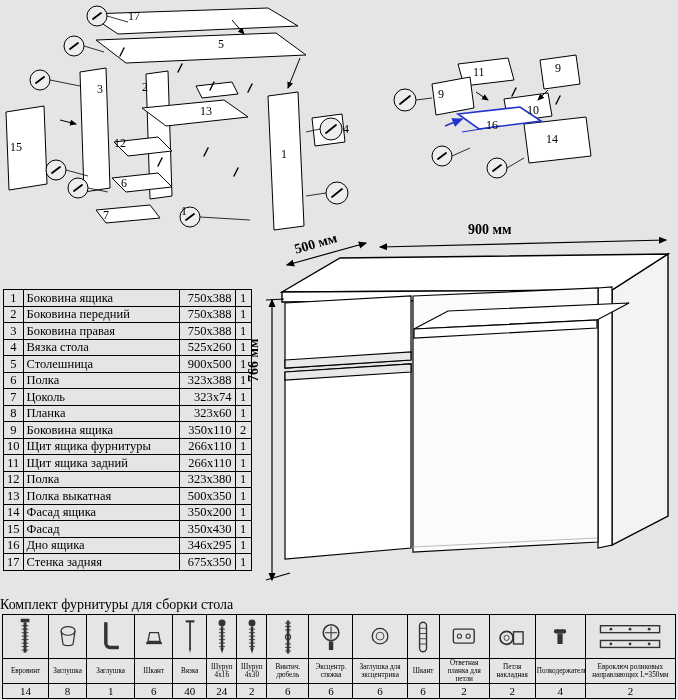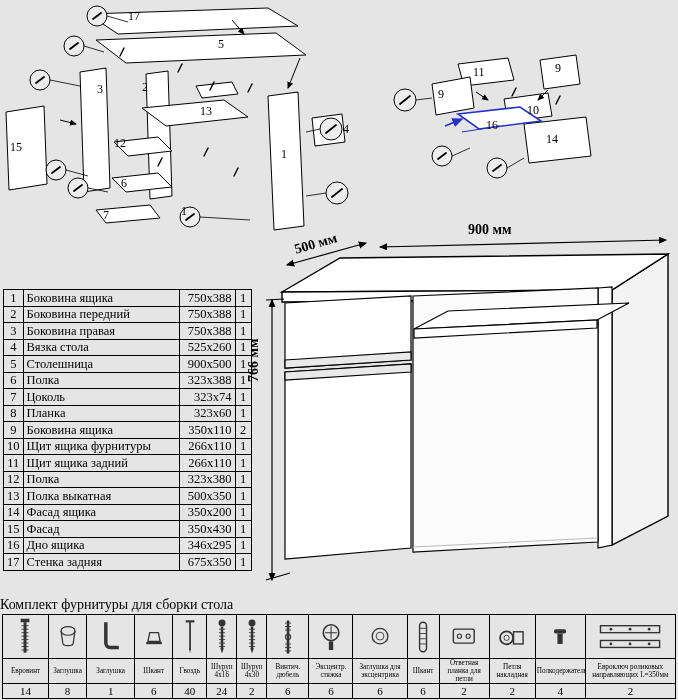--- a/index.html
+++ b/index.html
@@ -427,21 +427,21 @@
                 </g>
               </svg>
             </span>
           </td>
         </tr>
       <tr>
           <td class="hw-name">Евровинт</td>
           <td class="hw-name">Заглушка</td>
           <td class="hw-name">Заглушка</td>
           <td class="hw-name">Шкант</td>
-          <td class="hw-name">Гвоздь</td>
+          <td class="hw-name">Вязка</td>
           <td class="hw-name">Шуруп 4x16</td>
           <td class="hw-name">Шуруп 4x30</td>
           <td class="hw-name">Винтич. дюбель</td>
           <td class="hw-name">Эксцентр. стяжка</td>
           <td class="hw-name">Заглушка для эксцентрика</td>
           <td class="hw-name">Шкант</td>
           <td class="hw-name">Ответная планка для петли</td>
           <td class="hw-name">Петля накладная</td>
           <td class="hw-name">Полкодержатель</td>
           <td class="hw-name">Евроключ роликовых направляющих L=350мм</td>

